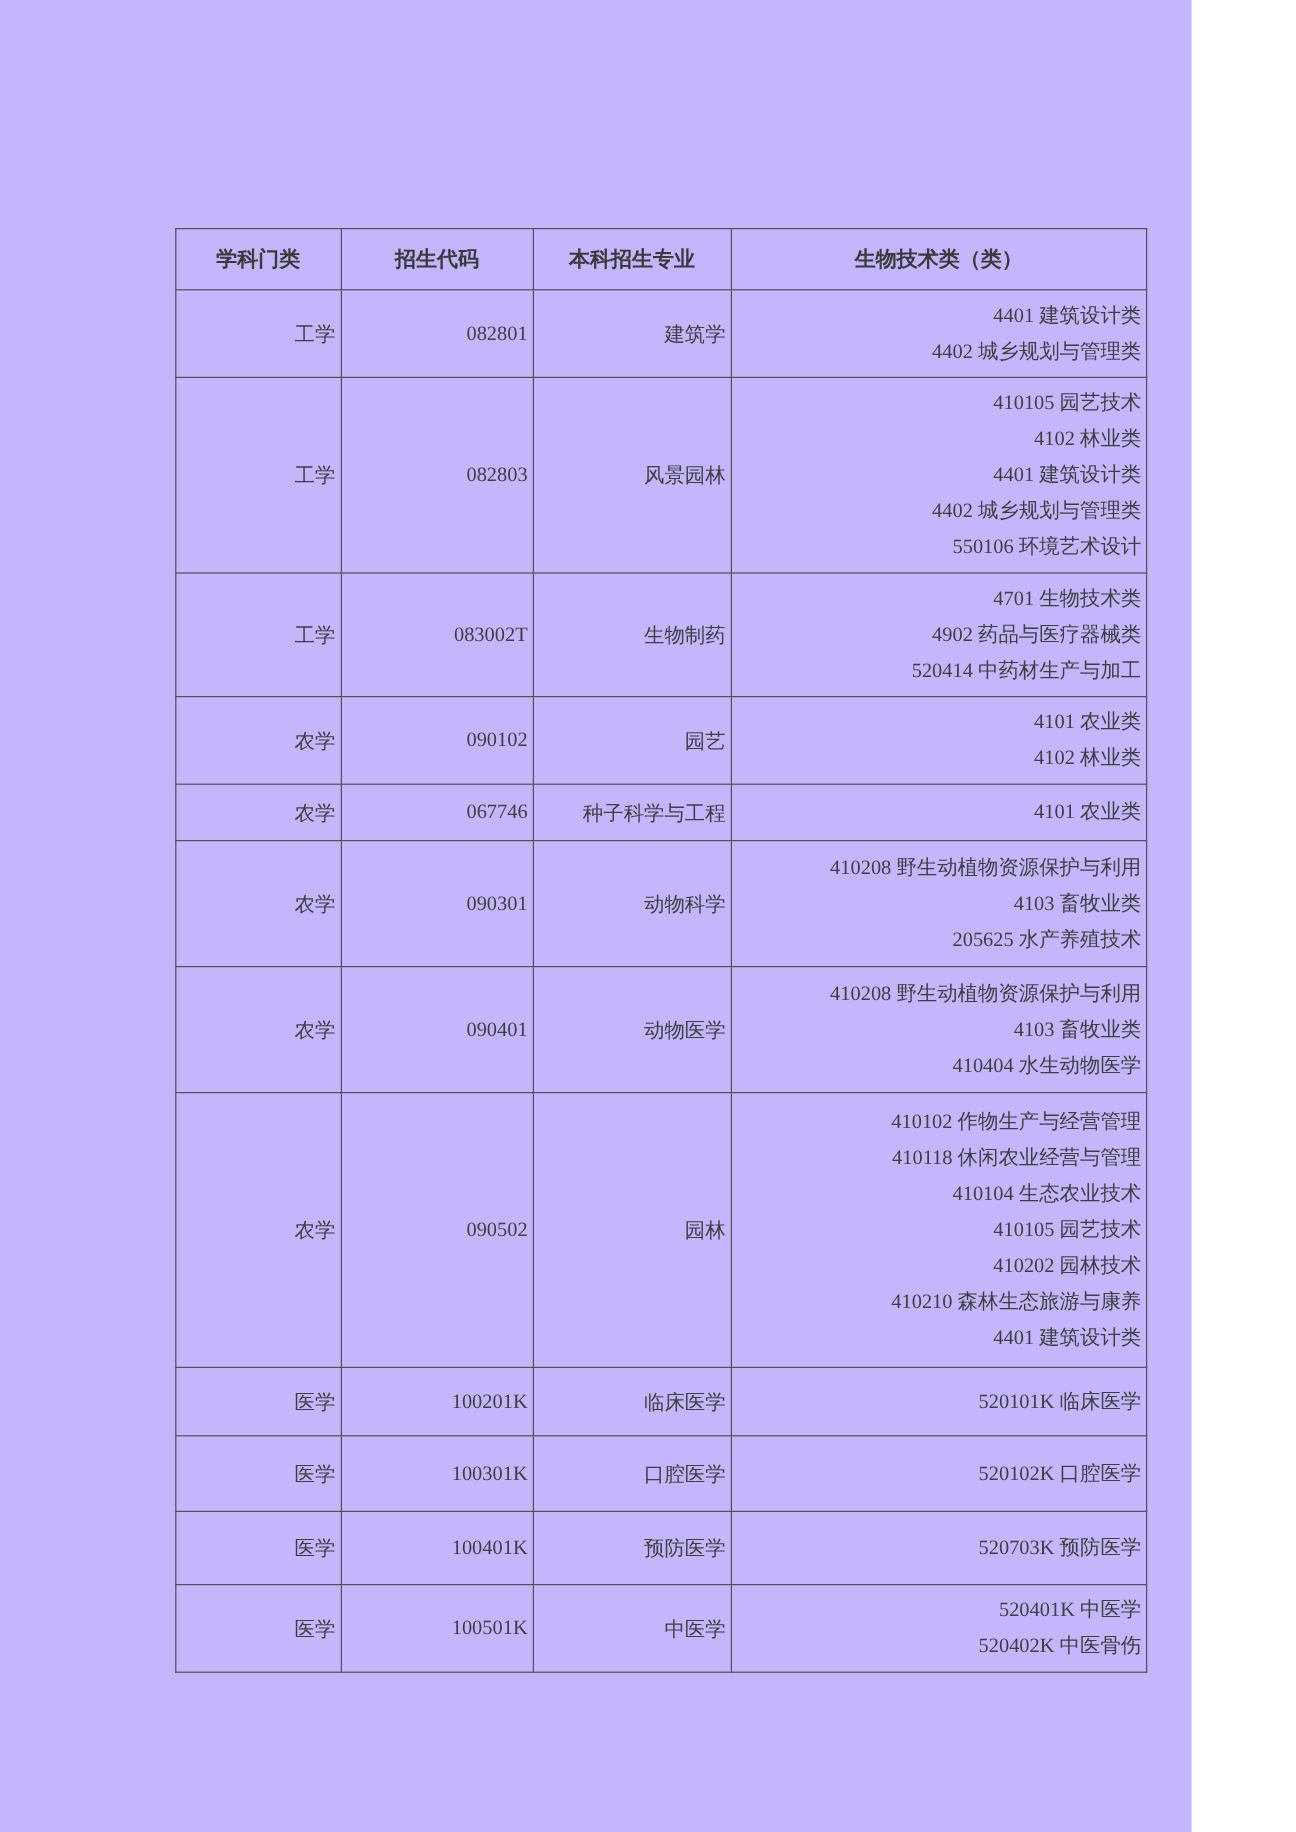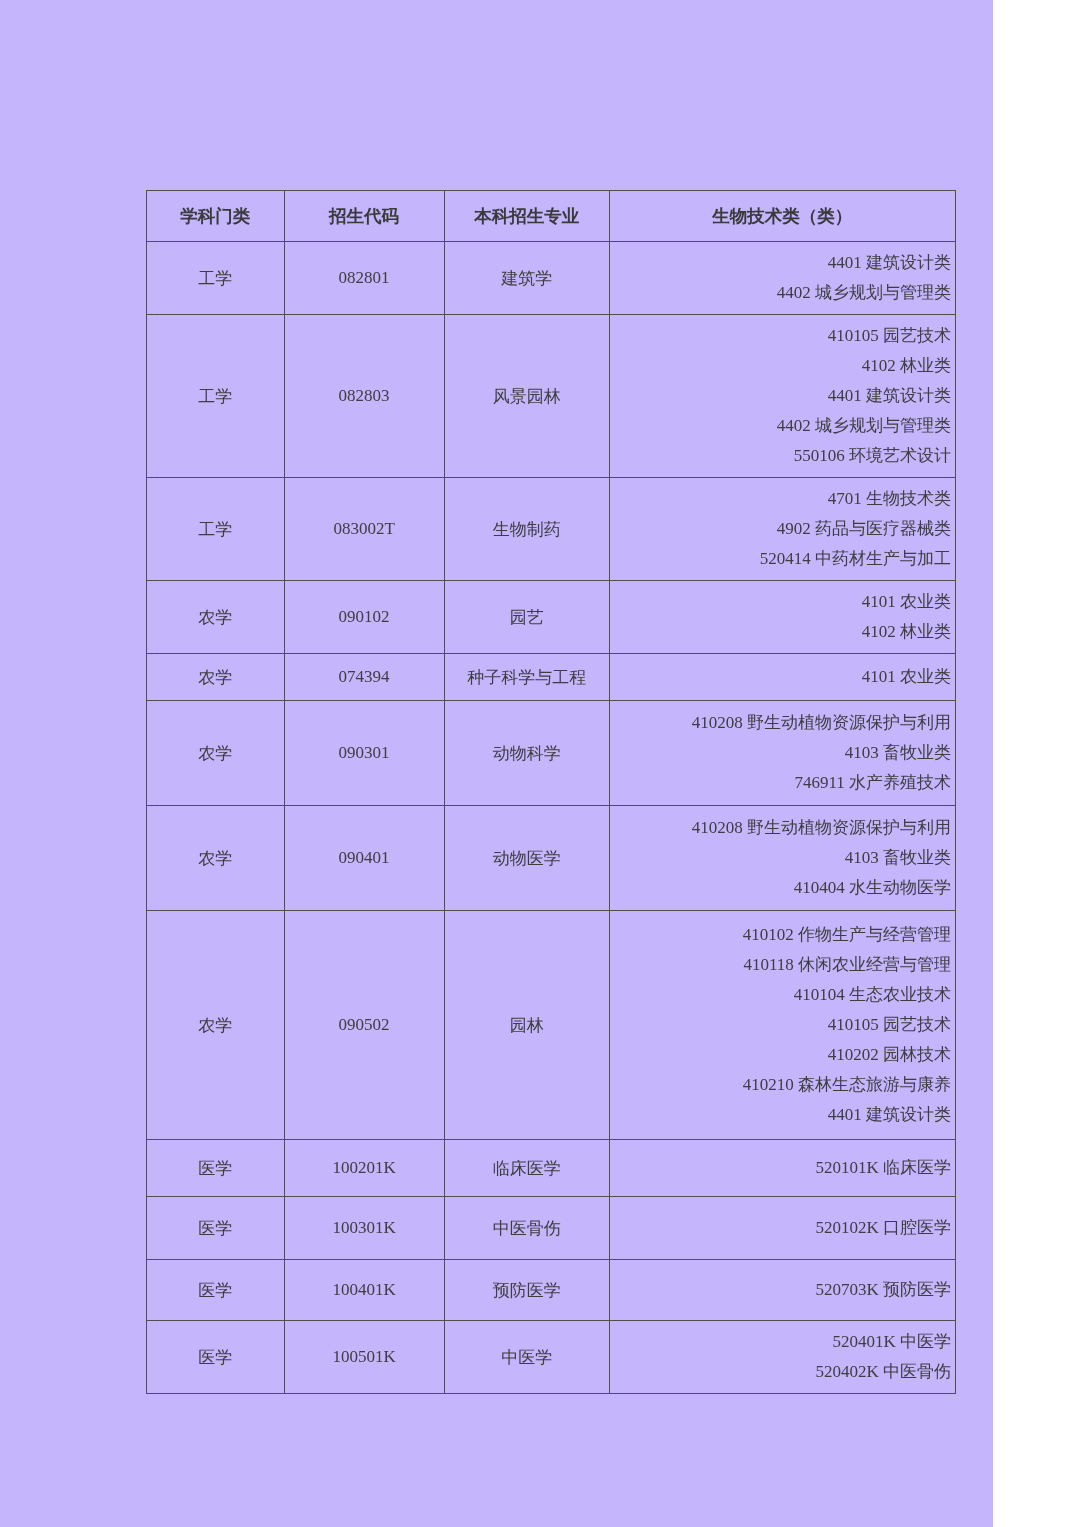--- a/index.html
+++ b/index.html
@@ -35,21 +35,21 @@
     text-align: center;
     height: 38px;
     font-size: 17.5px;
     color: #3a3a3a;
   }
   col.c1 { width: 17.0%; }
   col.c2 { width: 19.8%; }
   col.c3 { width: 20.4%; }
   col.c4 { width: 42.8%; }
   td.c-cat, td.c-code, td.c-major {
-    text-align: center;
+    text-align: right;
     font-family: Liberation Serif, serif;
   }
   td.c-mapped {
     text-align: right;
     padding-left: 12px;
     padding-right: 8px;
   }
   td.c-mapped .line {
     line-height: 30px;
     white-space: nowrap;
@@ -127,35 +127,35 @@
     <td class="c-code">090102</td>
     <td class="c-major">园艺</td>
     <td class="c-mapped">
             <div class="line">4101 农业类</div>
             <div class="line">4102 林业类</div>
           </td>
   </tr>
 
   <tr>
     <td class="c-cat">农学</td>
-    <td class="c-code">074394</td>
+    <td class="c-code">067746</td>
     <td class="c-major">种子科学与工程</td>
     <td class="c-mapped">
             <div class="line">4101 农业类</div>
           </td>
   </tr>
 
   <tr>
     <td class="c-cat">农学</td>
     <td class="c-code">090301</td>
     <td class="c-major">动物科学</td>
     <td class="c-mapped">
             <div class="line">410208 野生动植物资源保护与利用</div>
             <div class="line">4103 畜牧业类</div>
-            <div class="line">746911 水产养殖技术</div>
+            <div class="line">205625 水产养殖技术</div>
           </td>
   </tr>
 
   <tr>
     <td class="c-cat">农学</td>
     <td class="c-code">090401</td>
     <td class="c-major">动物医学</td>
     <td class="c-mapped">
             <div class="line">410208 野生动植物资源保护与利用</div>
             <div class="line">4103 畜牧业类</div>
@@ -183,21 +183,21 @@
     <td class="c-code">100201K</td>
     <td class="c-major">临床医学</td>
     <td class="c-mapped">
             <div class="line">520101K 临床医学</div>
           </td>
   </tr>
 
   <tr>
     <td class="c-cat">医学</td>
     <td class="c-code">100301K</td>
-    <td class="c-major">中医骨伤</td>
+    <td class="c-major">口腔医学</td>
     <td class="c-mapped">
             <div class="line">520102K 口腔医学</div>
           </td>
   </tr>
 
   <tr>
     <td class="c-cat">医学</td>
     <td class="c-code">100401K</td>
     <td class="c-major">预防医学</td>
     <td class="c-mapped">

